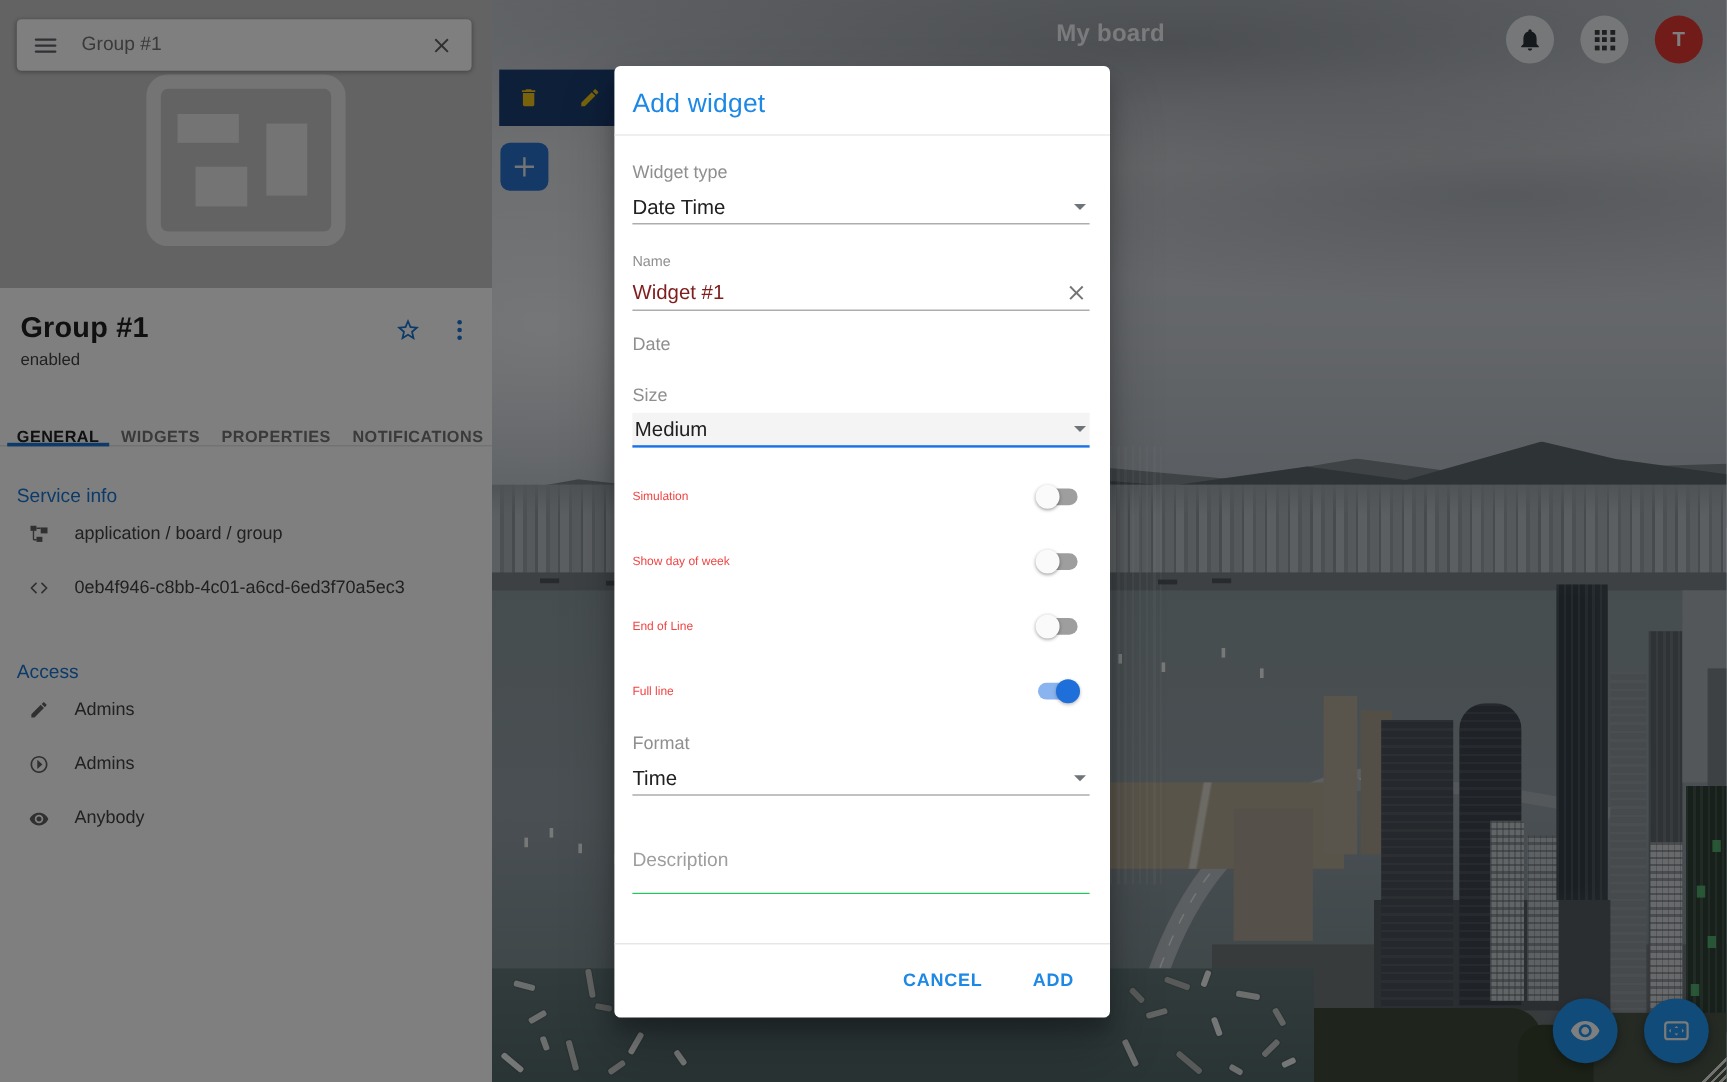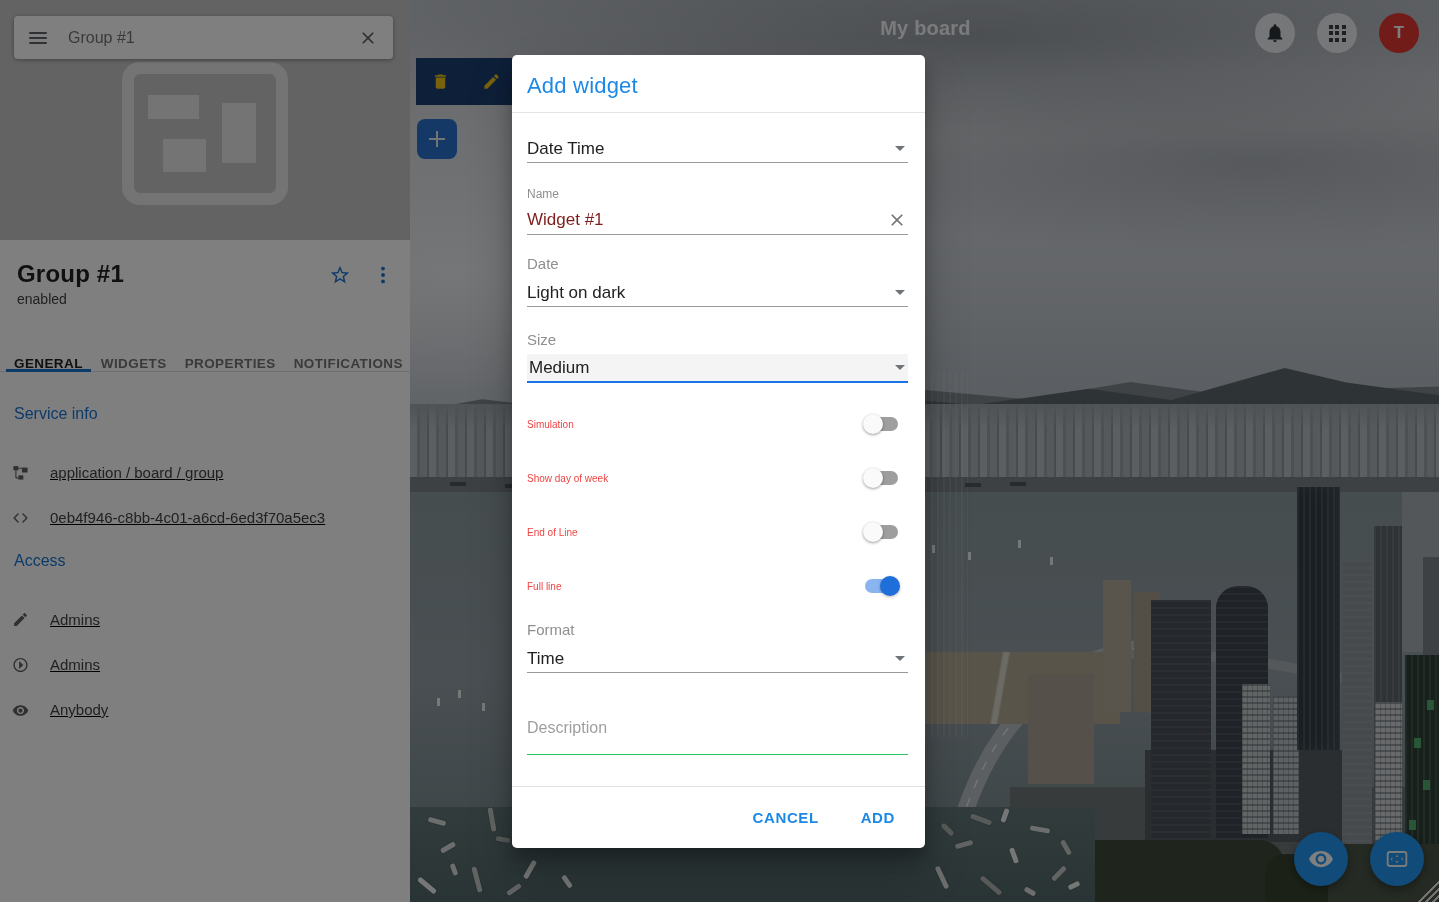--- a/index.html
+++ b/index.html
@@ -29,21 +29,21 @@
 
   .tabs { display:flex; align-items:flex-end; height:41px; margin-top:24px; border-bottom:1px solid #dedede; padding-left:6px; }
   .tab { position:relative; display:flex; align-items:center; padding:0 8px; font-size:13.5px; font-weight:600;
     color:#757575; letter-spacing:.4px; cursor:pointer; white-space:nowrap; }
   .tab + .tab { margin-left:2px; }
   .tab.active { color:#212121; font-weight:700; }
   .tab.active::after { content:''; position:absolute; left:0; right:0; bottom:-1px; height:3px; background:var(--primary-dark,#1976d2); }
 
   .section-heading { margin:33px 0 0 14px; font-size:16px; color:var(--primary-dark,#1976d2); }
   .rows { margin-top:13px; }
-  .info-row { display:flex; align-items:flex-end; height:45px; padding-left:12px;text-decoration:underline; }
+  .info-row { display:flex; align-items:flex-start; height:45px; padding-left:24px; }
   .info-row .ric { width:17px; height:17px; flex:none; display:flex; }
   .info-row .rtx { margin-left:21px; font-size:15px; color:#424242; }
 
   
   .board { position:absolute; left:410px; top:0; width:1029px; height:902px; overflow:hidden; background:#9aa2aa; }
   .sky { position:absolute; inset:0; background:
     radial-gradient(900px 150px at 55% 4%, rgba(88,94,102,.42), transparent 70%),
     radial-gradient(700px 130px at 82% 18%, rgba(116,122,128,.38), transparent 70%),
     radial-gradient(520px 270px at 4% 30%, rgba(246,248,250,.75), transparent 70%),
     linear-gradient(180deg,#c2c7cd 0%,#d4d8dc 14%,#c6cbd1 32%,#b2b9c1 46%,#a6aeb6 56%,#9ea6ae 100%); }
@@ -391,44 +391,41 @@
   <div class="overlay"></div>
 
   <div class="dialog">
     <div class="dlg-header">
       <div class="dlg-title">Add widget</div>
     </div>
     <div class="dlg-divider"></div>
 
     <div class="dlg-body">
       <div class="f-widget">
+        <div class="fld-label">Widget type</div>
         <div class="fld-value">
           <span>Date Time</span>
           <span class="arrow-down"></span>
         </div>
       </div>
 
       <div class="f-name">
         <div class="fld-label sm">Name</div>
         <div class="name-wrap">
           <input value="Widget #1" style="">
           <span class="clear-x">
             <svg width="20" height="20" viewBox="0 0 24 24" fill="#757575">
                 <path d="M19 6.41 17.59 5 12 10.59 6.41 5 5 6.41 10.59 12 5 17.59 6.41 19 12 13.41 17.59 19 19 17.59 13.41 12z"></path>
               </svg>
           </span>
         </div>
       </div>
 
       <div class="f-style">
         <div class="fld-label">Date</div>
-        <div class="fld-value">
-          <span>Light on dark</span>
-          <span class="arrow-down"></span>
-        </div>
       </div>
 
       <div class="f-size">
         <div class="fld-label">Size</div>
         <div class="fld-value">
           <span>Medium</span>
           <span class="arrow-down"></span>
         </div>
       </div>
 

